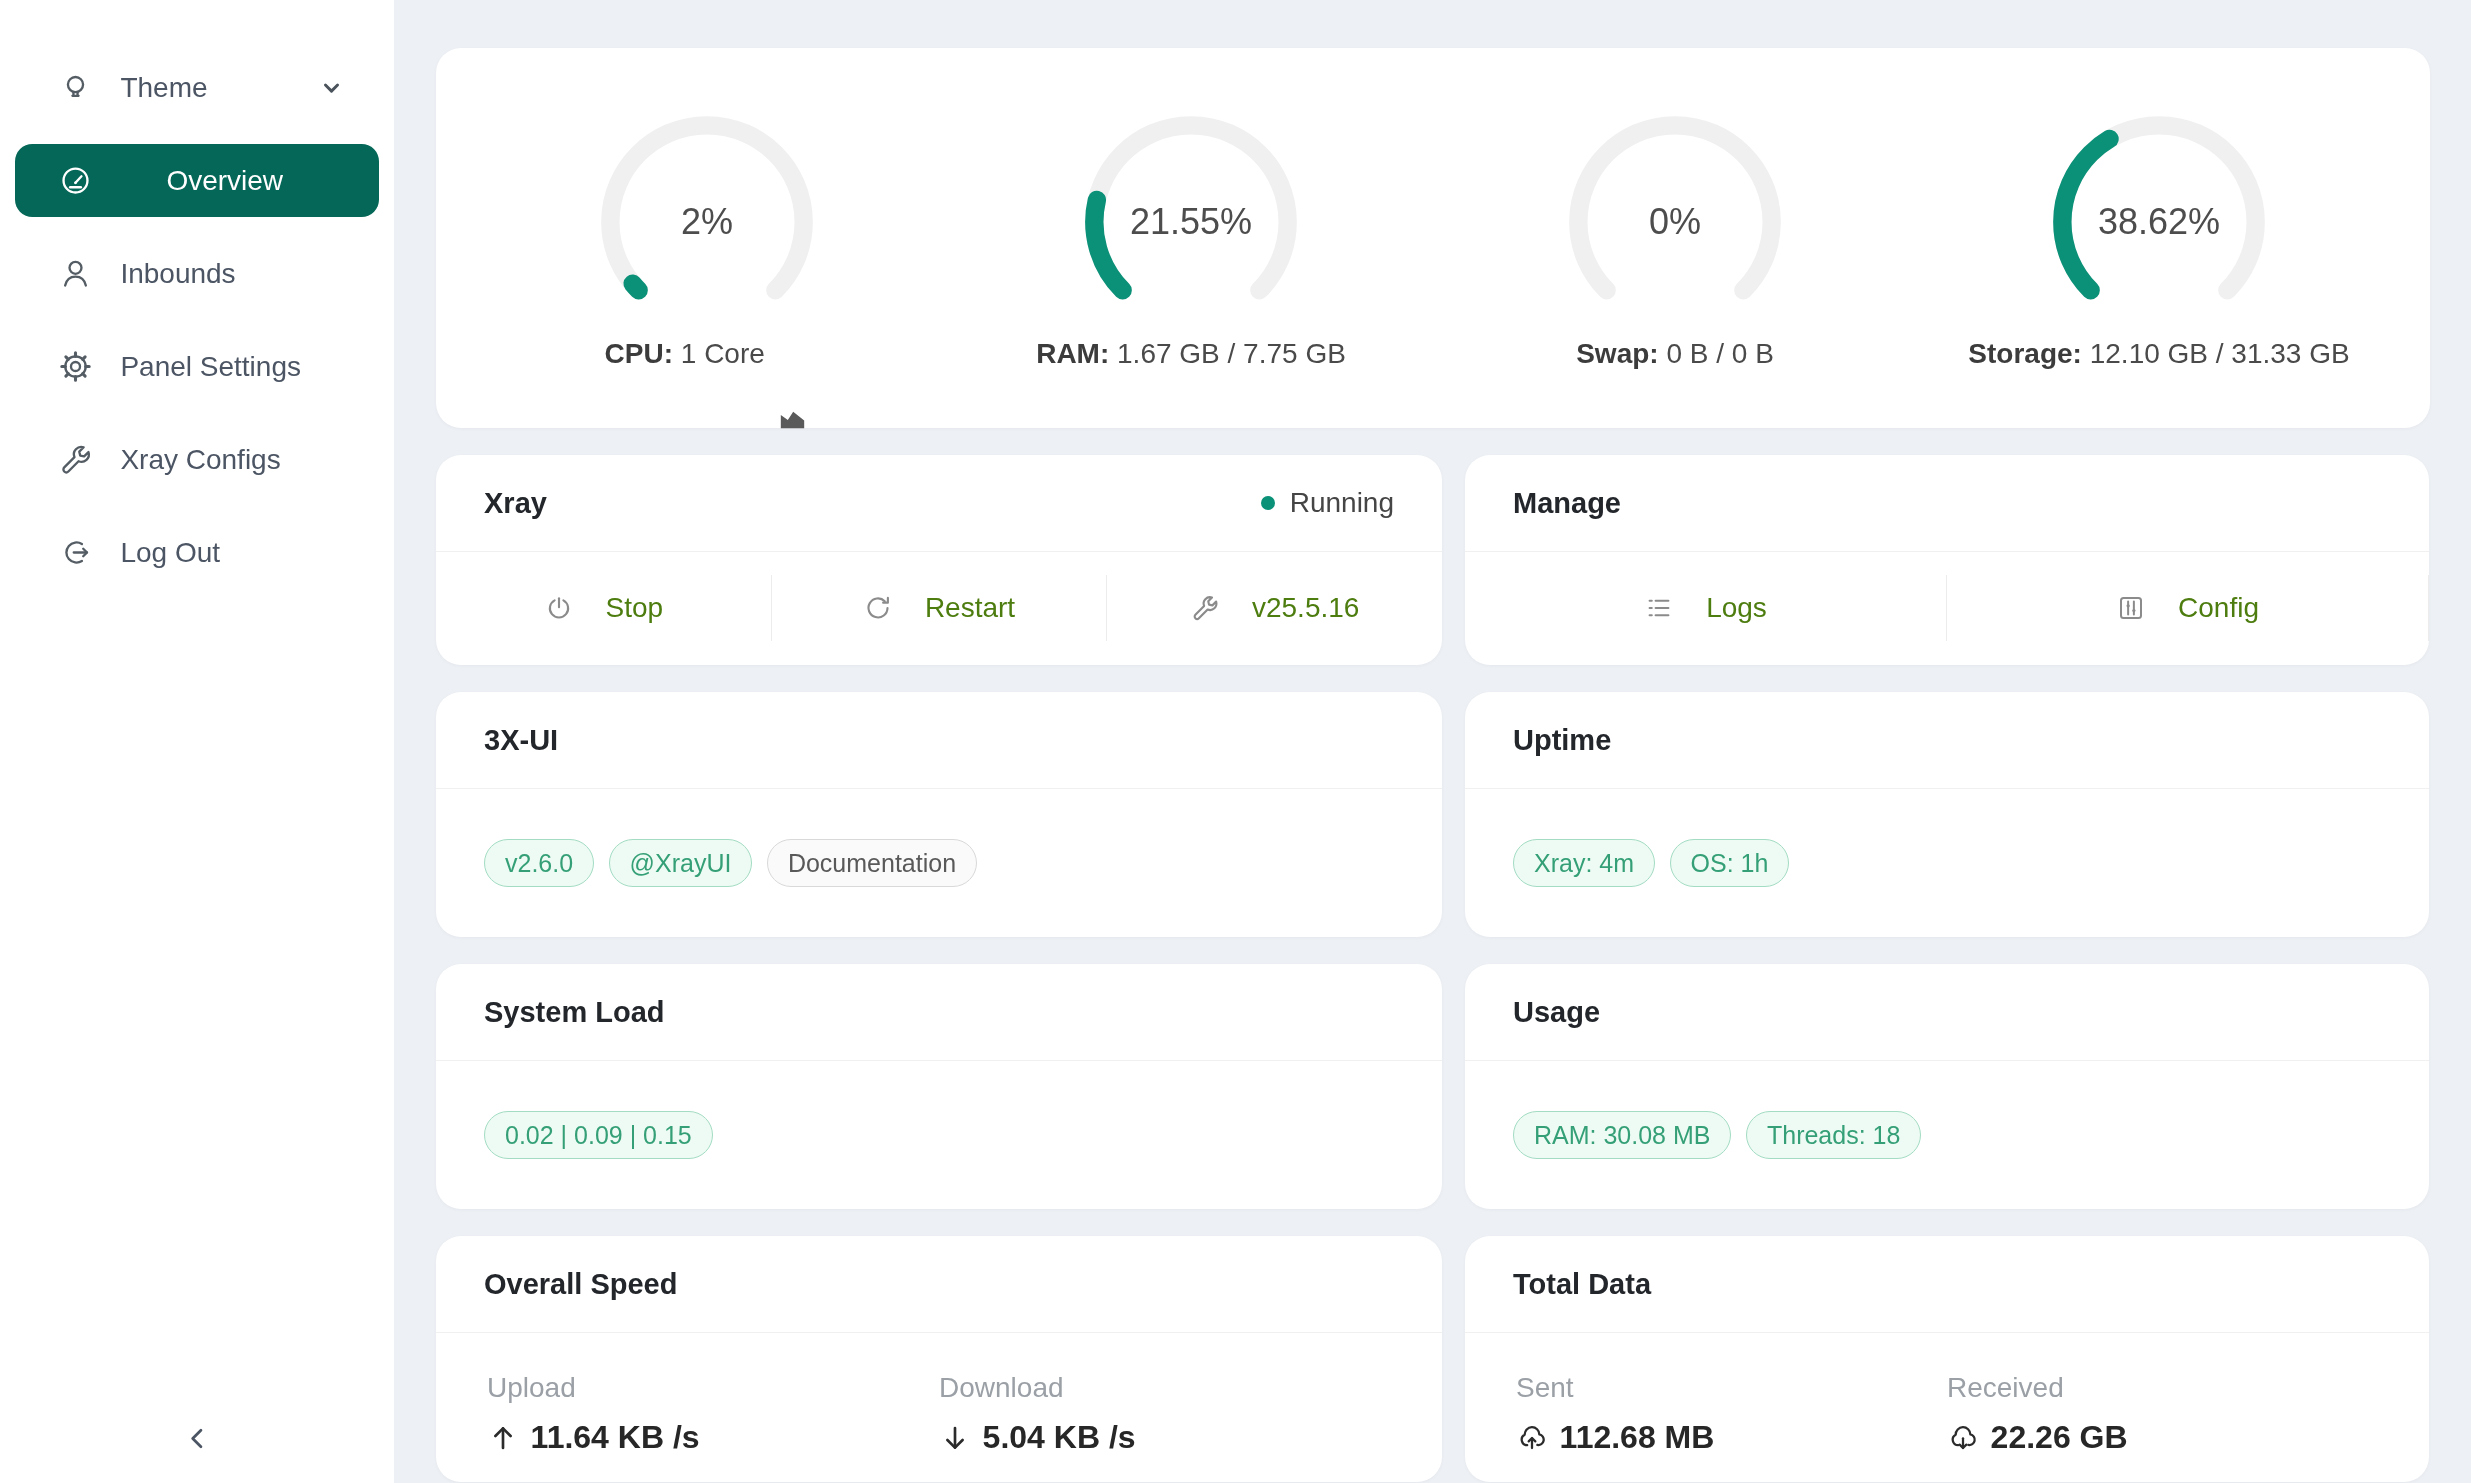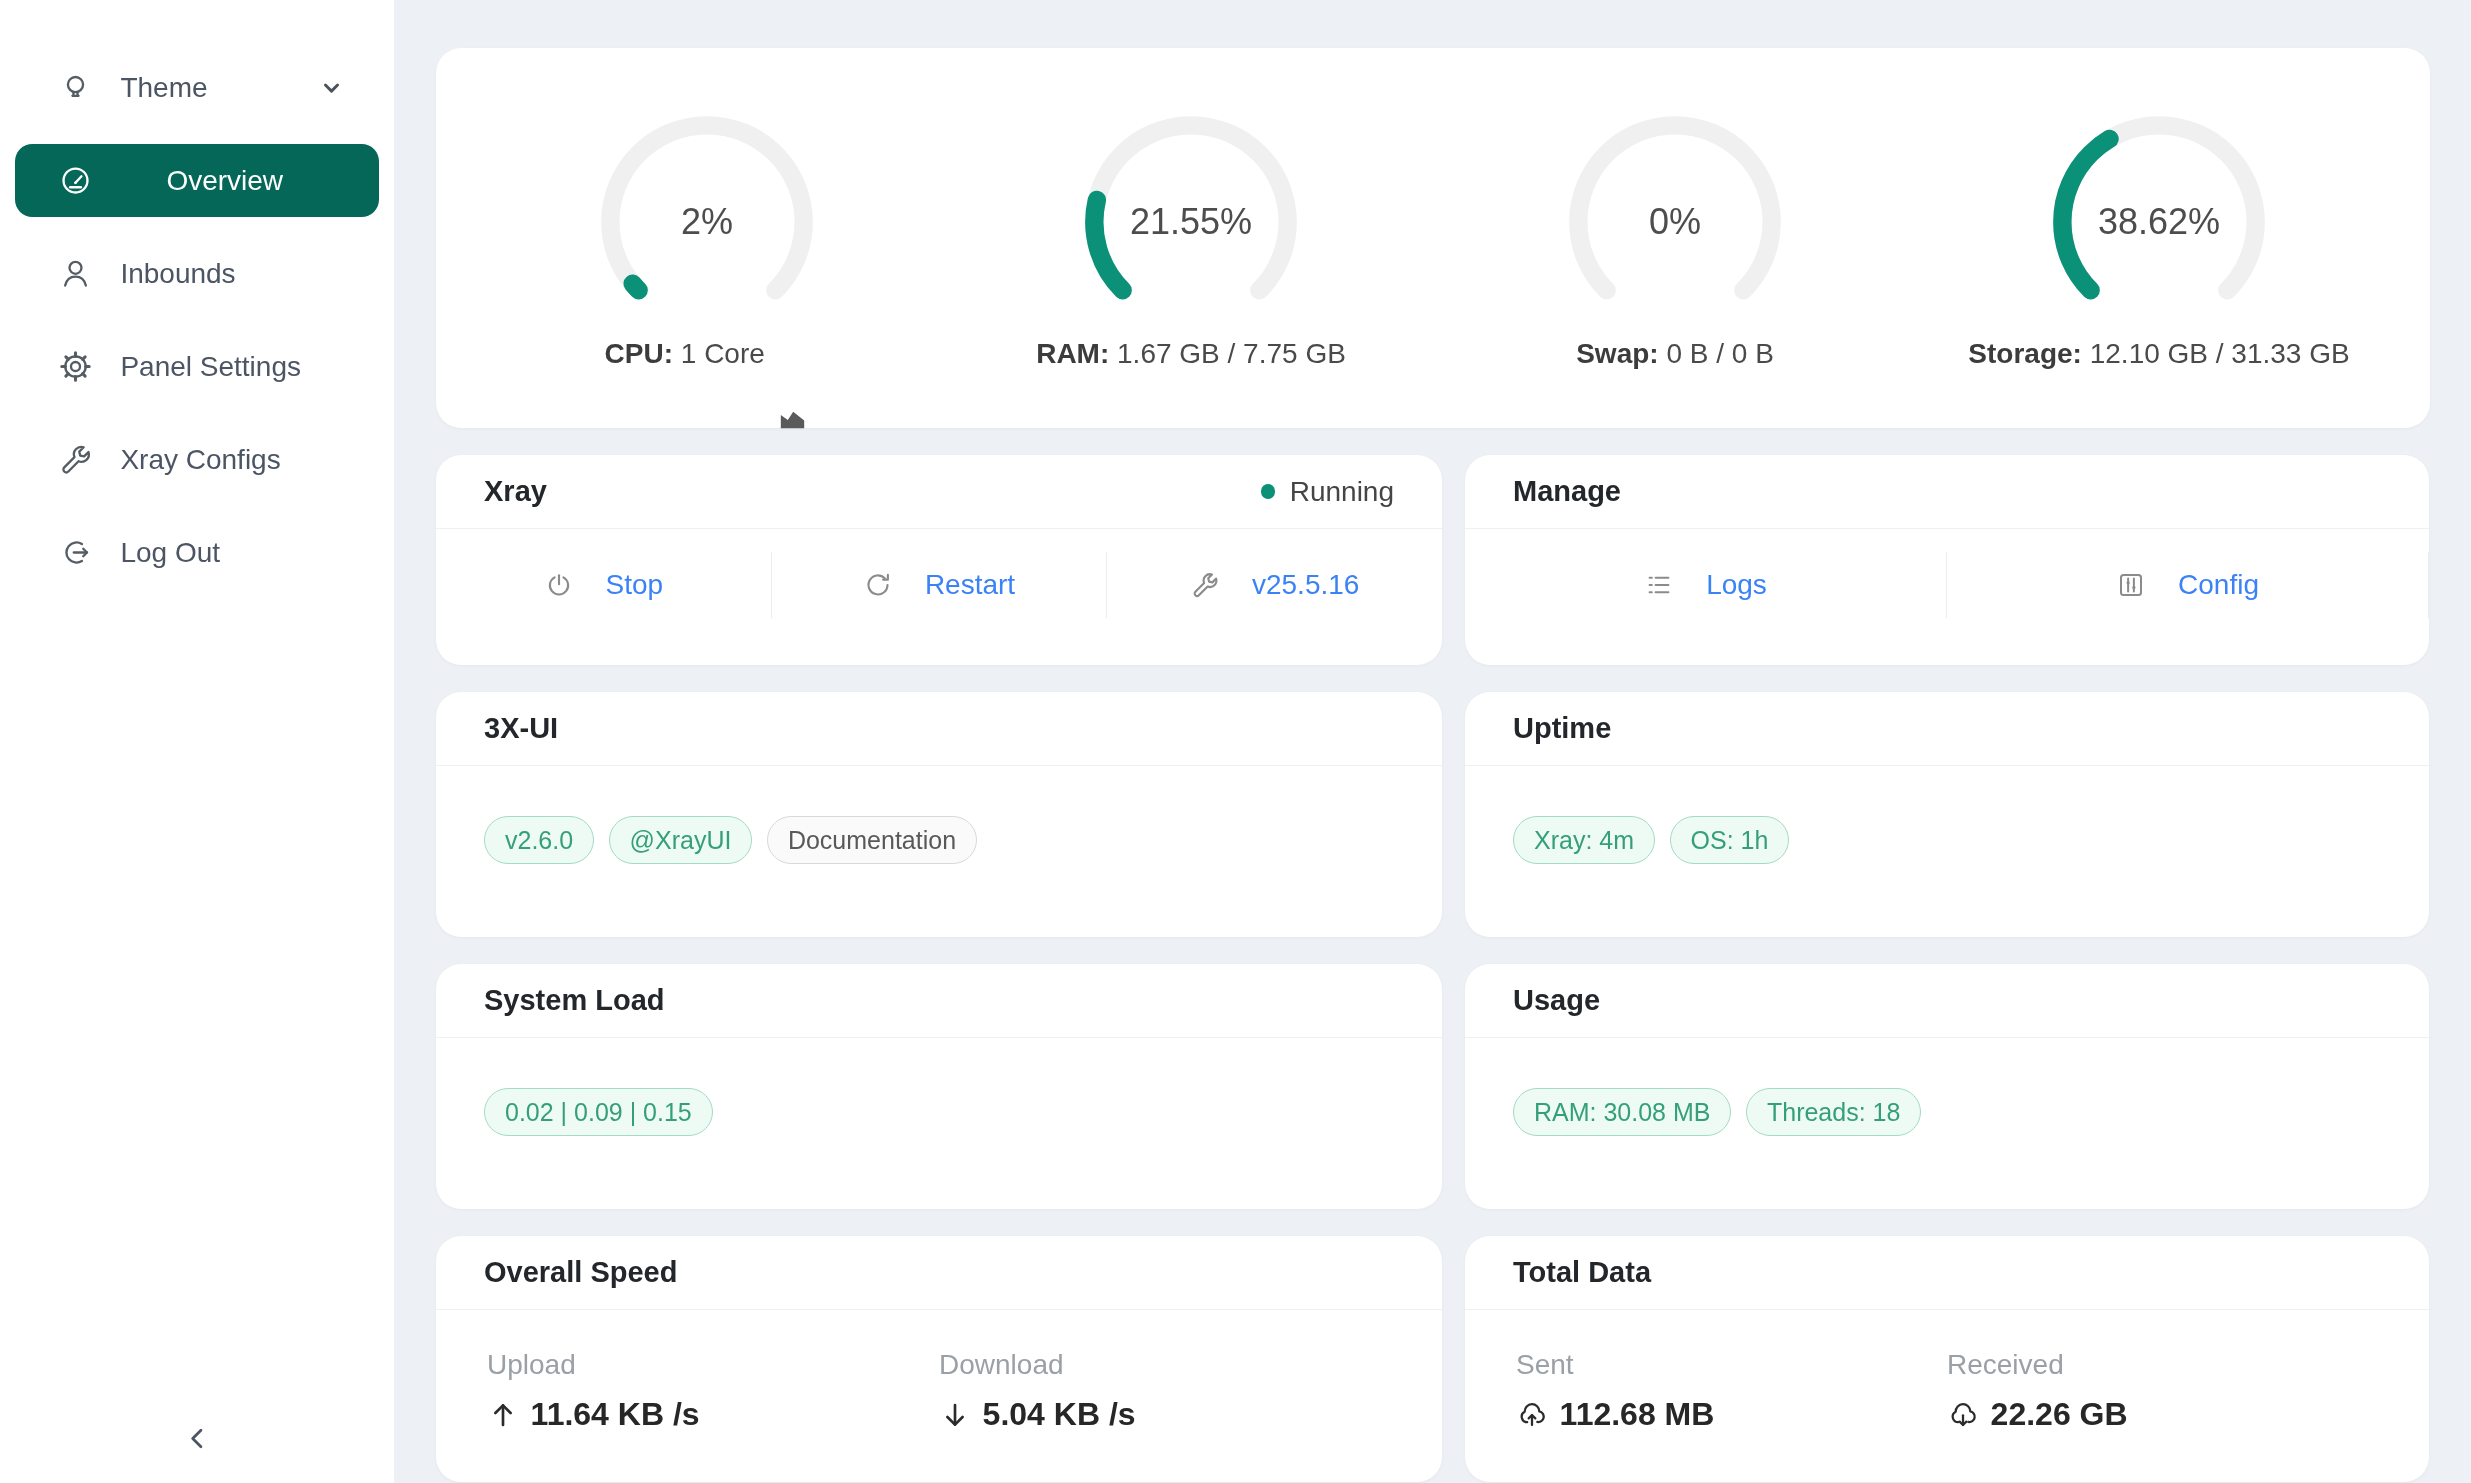--- a/index.html
+++ b/index.html
@@ -62,33 +62,33 @@
   .gauge-label {
     font-size:28px; color:#4a4a4a;
     display:flex; align-items:center; white-space:pre;
   }
   .gauge-label b { color:#3c3c3c; font-weight:700; }
   .chart-icon { width:33px; height:33px; margin-left:11.6px; color:#5a5a5a; }
   .chart-icon svg { width:100%; height:100%; }
 
   
   .panel-header {
-    height:74px; display:flex; align-items:center;
+    height:97px; display:flex; align-items:center;
     padding:0 48px; border-bottom:1px solid #f0f0f0;
   }
   .panel-title { font-size:29px; font-weight:700; color:#23272c; }
   .status-badge { margin-left:auto; display:flex; align-items:center; gap:14.5px; font-size:28px; color:#454545; }
   .status-dot { width:14.5px; height:14.5px; border-radius:50%; background:#0a9178; }
 
   
   .row2-card { height:210px; }
   .btn-row { display:flex; height:112px; align-items:stretch; }
   .action-btn {
     flex:1; display:flex; align-items:center; justify-content:center; gap:32px;
-    color:#3b82f6; font-size:28px; cursor:pointer;text-align:center;
+    color:#4d7c0f; font-size:28px; cursor:pointer;text-align:center;
   }
   .action-btn .ai { width:30px; height:30px; color:#8b8b8b; }
   .action-btn .ai svg { width:100%; height:100%; }
   .btn-divider { width:1px; background:#ececec; margin:23px 0; }
 
   
   .tag-card { height:245px; }
   .tag-body { height:148px; display:flex; align-items:center; padding:0 48px; gap:14.5px; }
   .tag {
     font-size:25px; line-height:1; padding:10.6px 20px; border-radius:39px; white-space:pre;

